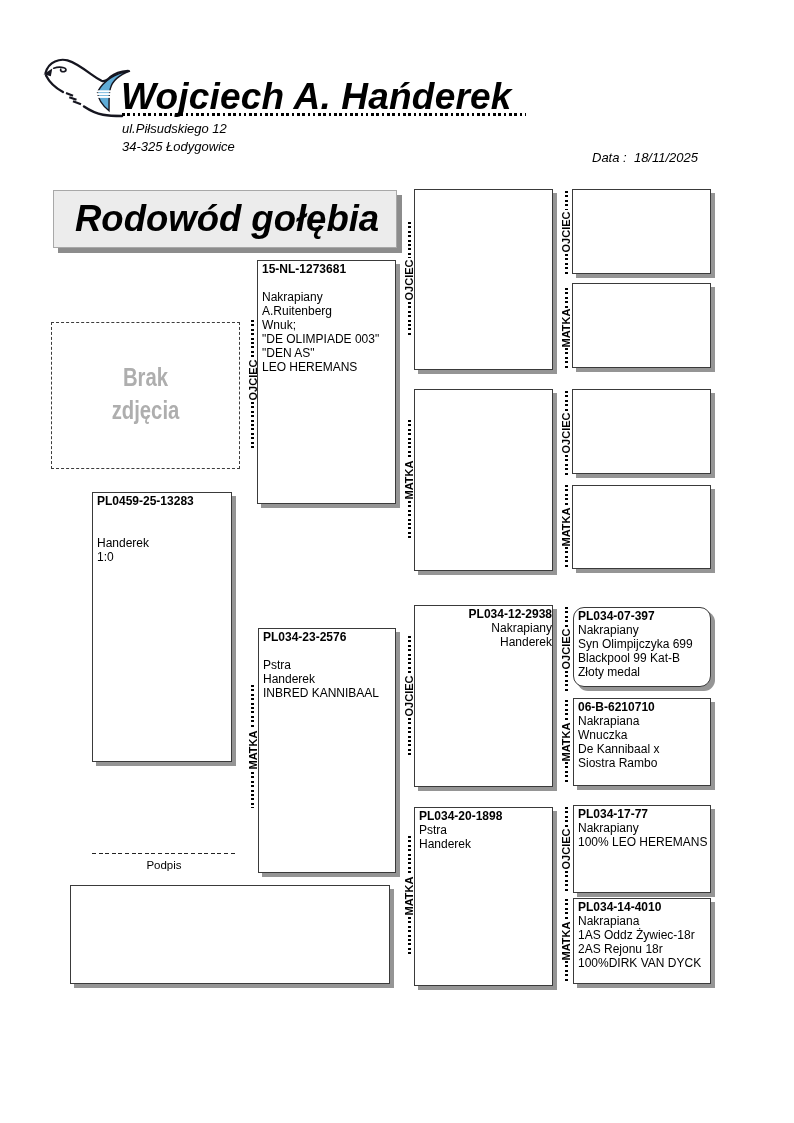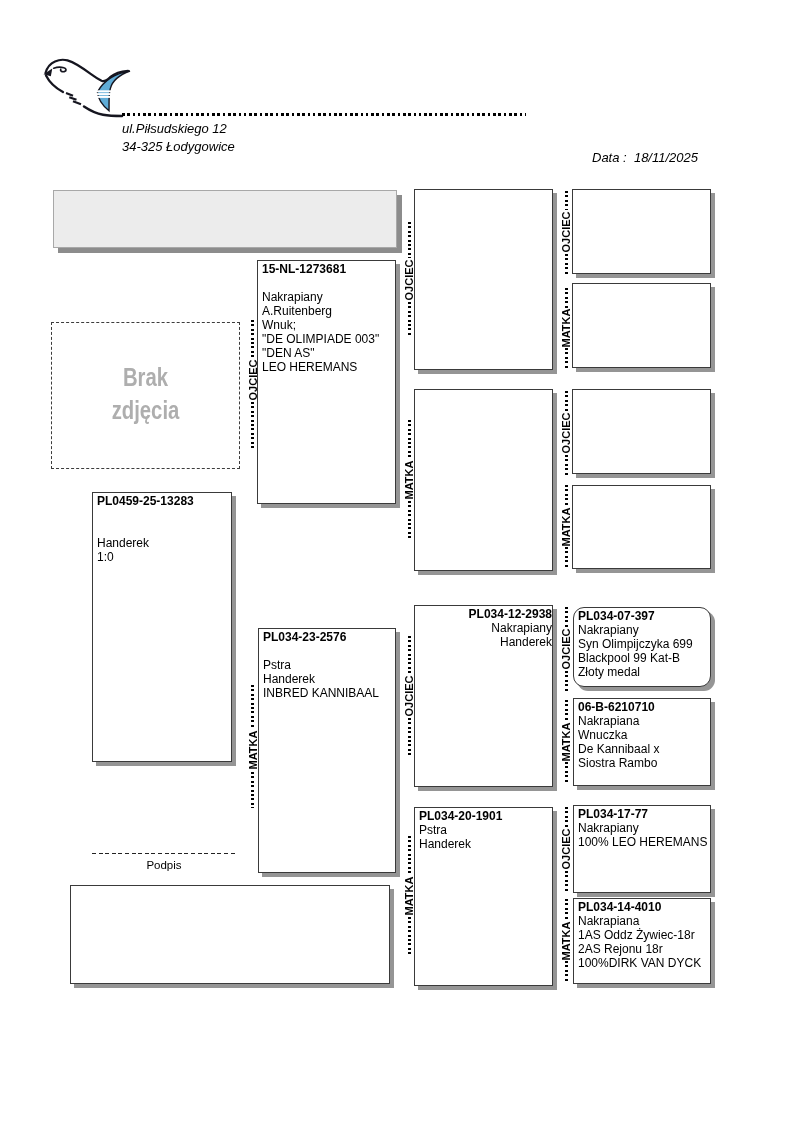--- a/index.html
+++ b/index.html
@@ -32,47 +32,49 @@
 
   <path d="M6,23.5 C9.5,30.5 15.5,36 23,40" fill="none" stroke="#15151f" stroke-width="2.3" stroke-linecap="round"></path>
 
   <path d="M26,41 L33,43.7" stroke="#15151f" stroke-width="2.2" fill="none"></path>
   <path d="M29.3,45.2 L36.5,47.8" stroke="#15151f" stroke-width="2.2" fill="none"></path>
   <path d="M33,49.3 L41,52.2" stroke="#15151f" stroke-width="2.2" fill="none"></path>
 
   <path d="M44,54.5 C50,58.5 56,61.5 63,62.8 C70,64 76,64 82,64" fill="none" stroke="#15151f" stroke-width="2.5" stroke-linecap="round"></path>
 </svg>
 
+<div style="position:absolute;left:121px;top:76px;font-size:37px;font-weight:bold;font-style:italic;letter-spacing:0.2px;">Wojciech A. Hańderek</div>
 
 <div style="position:absolute;left:122px;top:113px;width:404px;height:2.6px;background:repeating-linear-gradient(to right,#000 0 2.6px,transparent 2.6px 5.3px);"></div>
 
 <div style="position:absolute;left:122px;top:120px;font-size:13px;font-style:italic;line-height:18px;">ul.Piłsudskiego 12<br>34-325 Łodygowice</div>
 
 <div style="position:absolute;left:592px;top:150px;font-size:13px;font-style:italic;">Data :&nbsp; 18/11/2025</div>
 
 <div style="position:absolute;left:53px;top:190px;width:344px;height:58px;box-sizing:border-box;background:#ececec;border:1px solid #a8a8a8;box-shadow:5px 5px 0 #8c8c8c;"></div>
 
+<div style="position:absolute;left:75px;top:198px;font-size:36.5px;font-weight:bold;font-style:italic;">Rodowód gołębia</div>
 
 <div style="position:absolute;left:51px;top:322px;width:189px;height:147px;box-sizing:border-box;border:1px dashed #3c3c3c;"></div>
 
 <div style="position:absolute;left:51px;top:361px;width:189px;text-align:center;font-size:26px;font-weight:bold;color:#aeaeae;line-height:33px;transform:scaleX(0.78);">Brak<br>zdjęcia</div>
 
 <div class="box" style="left:92px;top:492px;width:140px;height:270px;"><b>PL0459-25-13283</b><br><br><br>Handerek<br>1:0</div>
 
 <div class="box" style="left:257px;top:260px;width:139px;height:244px;"><b>15-NL-1273681</b><br><br>Nakrapiany<br>A.Ruitenberg<br>Wnuk;<br>"DE OLIMPIADE 003"<br>"DEN AS"<br>LEO HEREMANS</div>
 
 <div class="box" style="left:258px;top:628px;width:138px;height:245px;"><b>PL034-23-2576</b><br><br>Pstra<br>Handerek<br>INBRED KANNIBAAL</div>
 
 <div class="box" style="left:414px;top:189px;width:139px;height:181px;"></div>
 
 <div class="box" style="left:414px;top:389px;width:139px;height:182px;"></div>
 
 <div class="box" style="left:414px;top:605px;width:139px;height:182px;text-align:right;"><b>PL034-12-2938</b><br>Nakrapiany<br>Handerek</div>
 
-<div class="box" style="left:414px;top:807px;width:139px;height:179px;"><b>PL034-20-1901</b><br>Pstra<br>Handerek</div>
+<div class="box" style="left:414px;top:807px;width:139px;height:179px;"><b>PL034-20-1898</b><br>Pstra<br>Handerek</div>
 
 <div class="box" style="left:572px;top:189px;width:139px;height:85px;"></div>
 
 <div class="box" style="left:572px;top:283px;width:139px;height:85px;"></div>
 
 <div class="box" style="left:572px;top:389px;width:139px;height:85px;"></div>
 
 <div class="box" style="left:572px;top:485px;width:139px;height:84px;"></div>
 
 <div class="box" style="left:573px;top:607px;width:138px;height:80px;border-radius:11px;"><b>PL034-07-397</b><br>Nakrapiany<br>Syn Olimpijczyka 699<br>Blackpool 99 Kat-B<br>Złoty medal</div>

